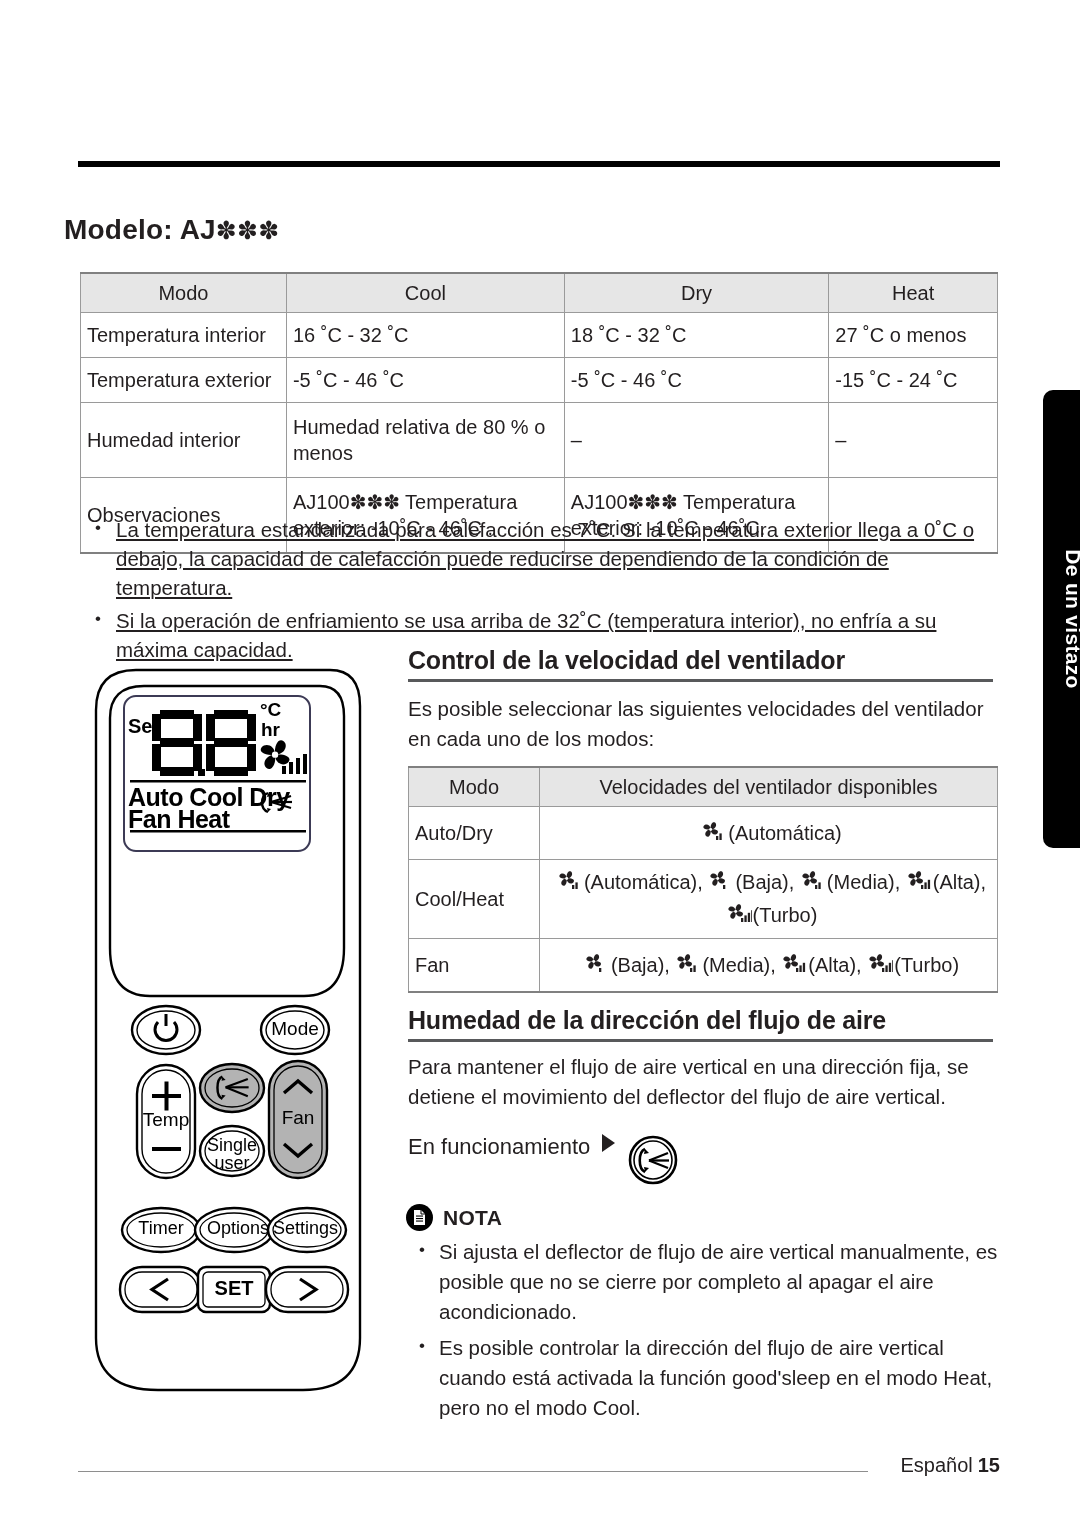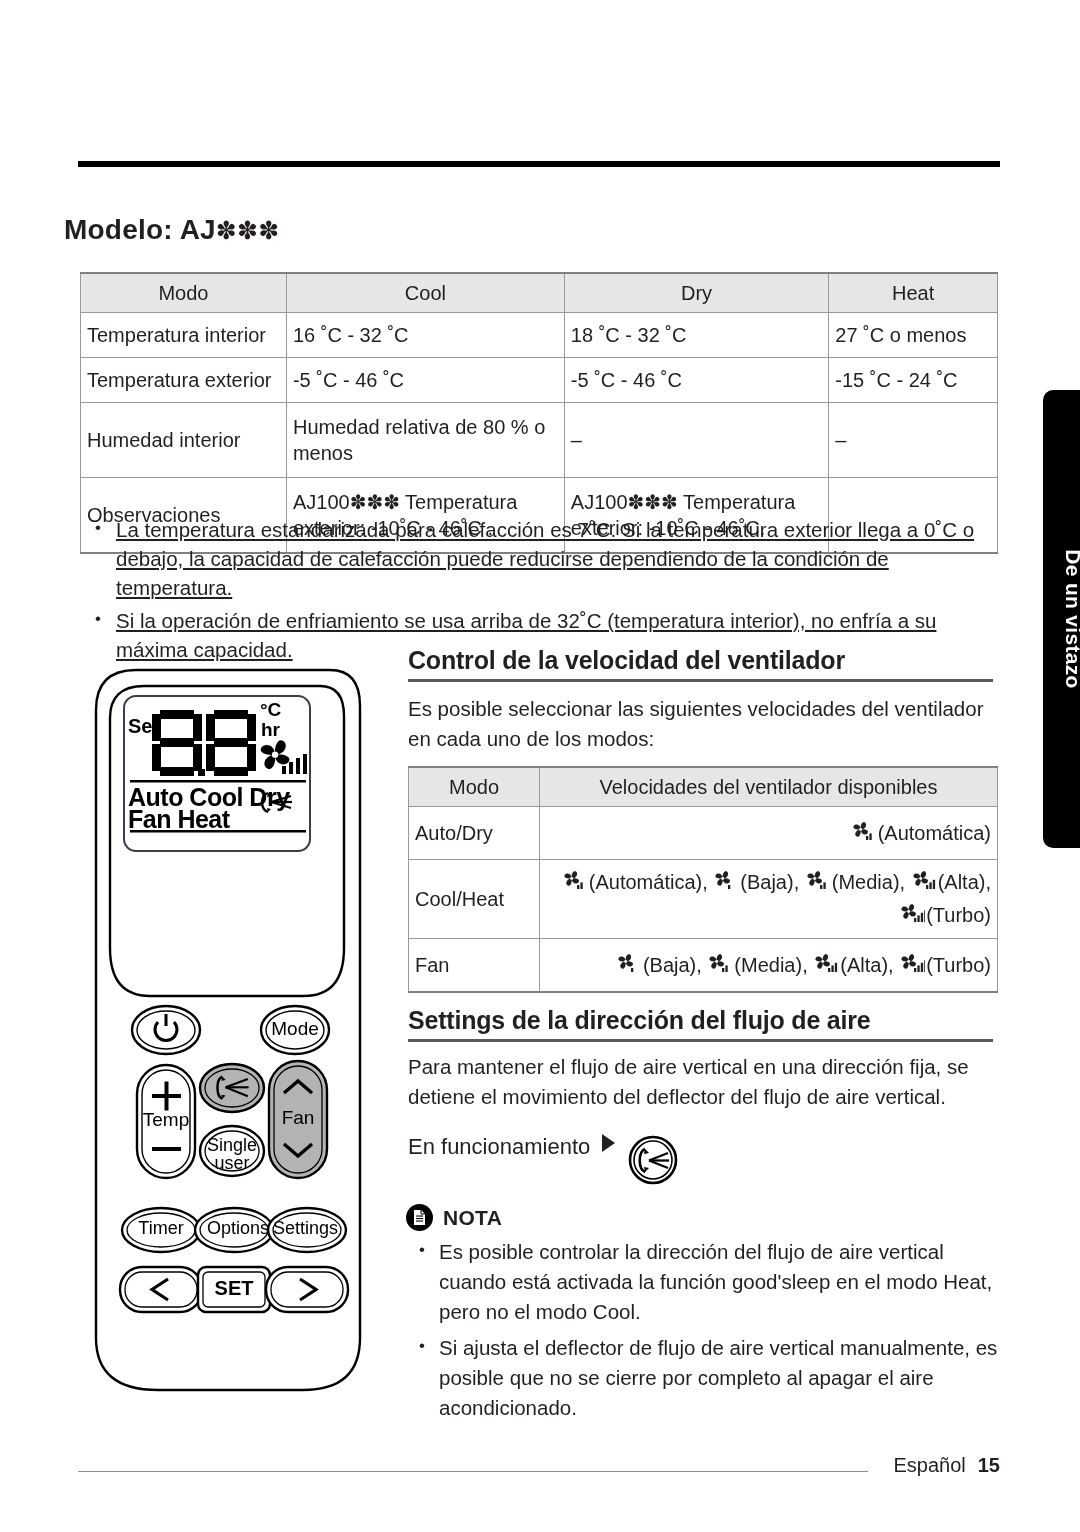--- a/index.html
+++ b/index.html
@@ -61,21 +61,21 @@
     height: 1px;
     background: #8e8e8e;
   }
   .footer-text {
     position: absolute;
     right: 80px;
     top: 1454px;
     font-size: 20px;
     color: #231f20;
   }
-  .footer-text .pg { font-weight: bold; margin-left: 12px; }
+  .footer-text .pg { font-weight: bold; margin-left: 5px; }
 
   
   .model-title {
     position: absolute;
     left: 64px;
     top: 214px;
     font-size: 28px;
     font-weight: bold;
     letter-spacing: .2px;
   }
@@ -155,21 +155,21 @@
   #tbl-model th:nth-child(1), #tbl-model td:nth-child(1) { width: 200px; }
   #tbl-model th:nth-child(2), #tbl-model td:nth-child(2) { width: 283px; }
   #tbl-model th:nth-child(3), #tbl-model td:nth-child(3) { width: 268px; }
   #tbl-model th:nth-child(4), #tbl-model td:nth-child(4) { width: 167px; }
   #tbl-model tr.r-short td { height: 32px; }
   #tbl-model tr.r-tall td { height: 62px; }
 
   #tbl-fan { left: 408px; top: 766px; width: 590px; }
   #tbl-fan th:nth-child(1), #tbl-fan td:nth-child(1) { width: 118px; }
   #tbl-fan td.speeds {
-    text-align: right;
+    text-align: center;
     padding-left: 12px;
     line-height: 33px;
   }
   #tbl-fan tr.rh td { height: 40px; margin-left: 28px; }
   #tbl-fan tr.rh2 td { height: 66px; }
 
   
   .fanicon {
     display: inline-block;
     vertical-align: -3px;
@@ -566,21 +566,21 @@
                 <rect x="15" y="15" width="2.3" height="4" fill="#231f20"></rect>
                 <rect x="18.4" y="12.4" width="2.3" height="6.6" fill="#231f20"></rect>
                 <rect x="21.8" y="9.8" width="2.3" height="9.2" fill="#231f20"></rect>
                 <rect x="25.2" y="7.199999999999999" width="2.3" height="11.8" fill="#231f20"></rect>
               </svg></span><span>(Turbo)</span></td>
       </tr>
     </tbody>
   </table>
 
   <div class="sec-head" id="head-air">
-    <span>Settings de la dirección del flujo de aire</span>
+    <span>Humedad de la dirección del flujo de aire</span>
     <span class="rule"></span>
   </div>
   <div class="para" id="para-air">Para mantener el flujo de aire vertical en una dirección fija, se detiene el movimiento del deflector del flujo de aire vertical.</div>
 
   <div id="operating-row">
     <span>En funcionamiento</span>
     <span class="tri"></span>
     <span>
       <svg width="52" height="52" viewBox="0 0 52 52">
         <circle cx="26" cy="26" r="23" fill="#fff" stroke="#000" stroke-width="2.6"></circle>
@@ -604,22 +604,22 @@
           <path d="M3 1 H10 L14 5 V16 H3 Z" fill="#fff"></path>
           <path d="M10 1 L10 5 L14 5" fill="none" stroke="#000" stroke-width="1"></path>
           <rect x="5" y="6.5" width="7" height="1.1" fill="#000"></rect>
           <rect x="5" y="9" width="7" height="1.1" fill="#000"></rect>
           <rect x="5" y="11.5" width="7" height="1.1" fill="#000"></rect>
         </svg>
       </span>
       <span>NOTA</span>
     </div>
     <div class="nota-list">
+      <div class="bl-item">Si ajusta el deflector de flujo de aire vertical manualmente, es posible que no se cierre por completo al apagar el aire acondicionado.</div>
       <div class="bl-item">Es posible controlar la dirección del flujo de aire vertical cuando está activada la función good'sleep en el modo Heat, pero no el modo Cool.</div>
-      <div class="bl-item">Si ajusta el deflector de flujo de aire vertical manualmente, es posible que no se cierre por completo al apagar el aire acondicionado.</div>
     </div>
   </div>
 
   <div class="footer-rule"></div>
   <div class="footer-text">
     <span>Español</span><span class="pg">15</span>
   </div>
 
 </div>
 

